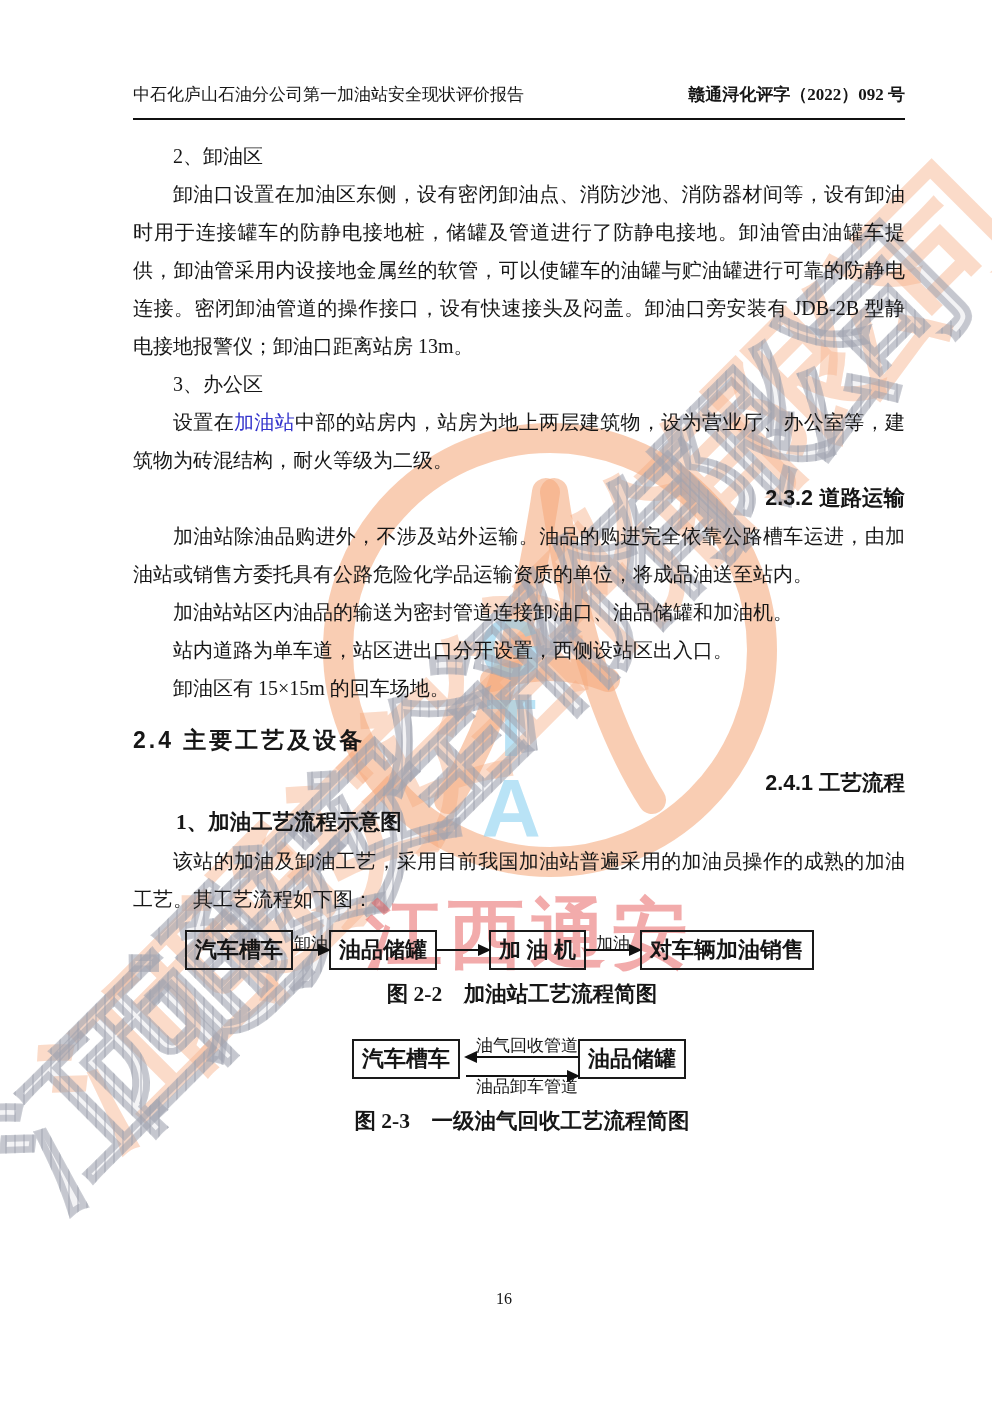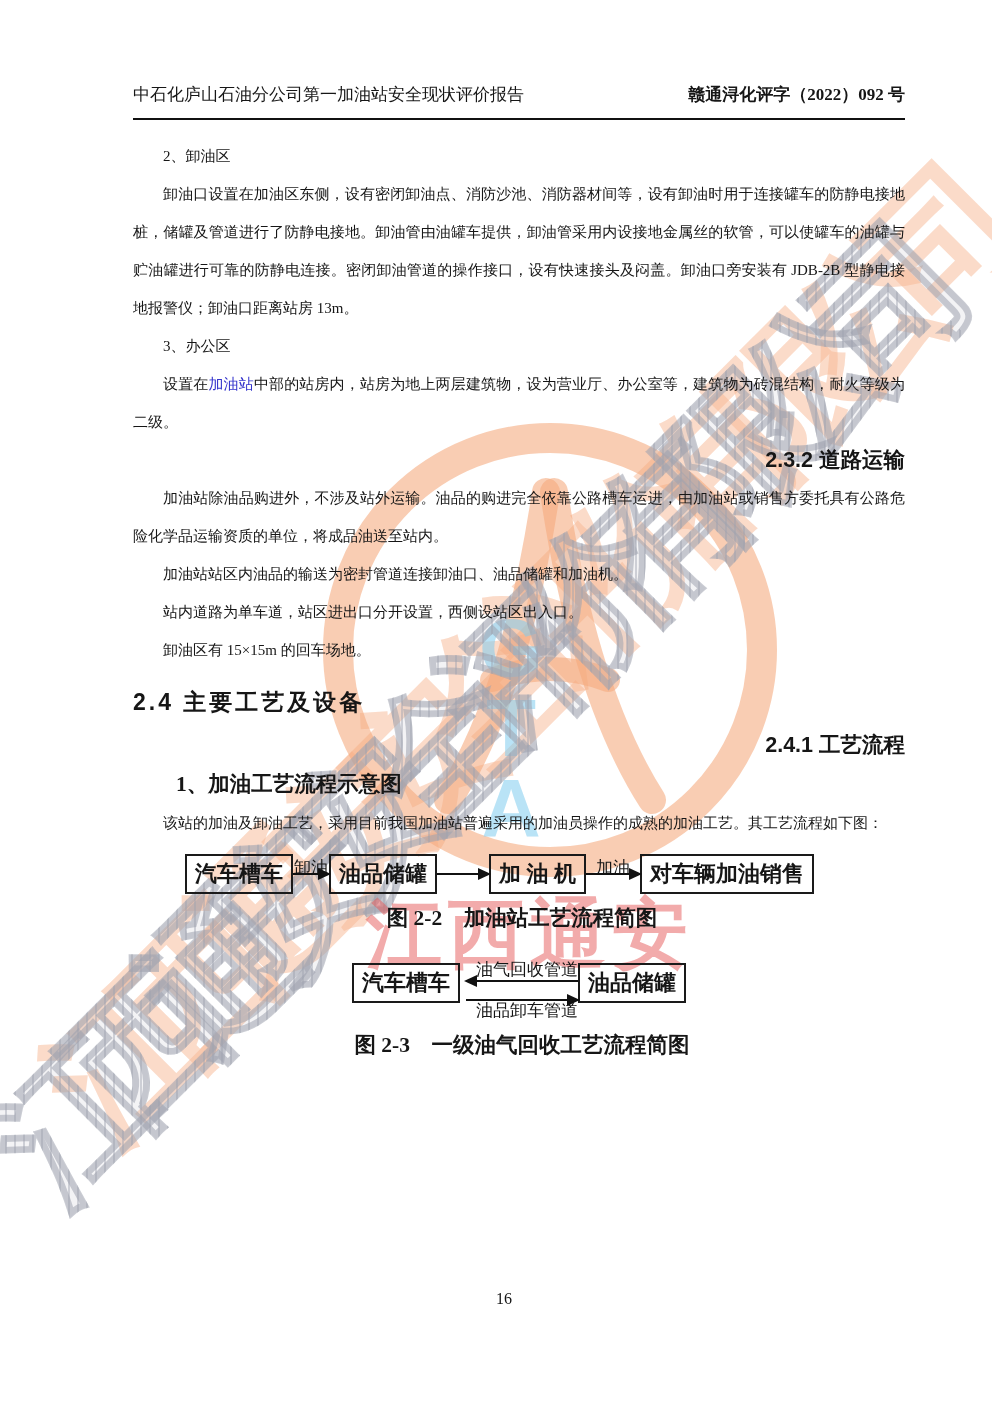--- a/index.html
+++ b/index.html
@@ -53,21 +53,21 @@
     padding:84px 87px 0 133px;
   }
   .hdr{
     display:flex;justify-content:space-between;align-items:flex-end;
     font-size:17px;line-height:22px;
     border-bottom:2px solid #111;
     padding-bottom:12px;
   }
   .hdr .right{font-weight:bold;}
   p.body{
-    margin:0;font-size:15px;line-height:38px;
+    margin:0;font-size:20px;line-height:38px;
     text-align:justify;text-indent:2em;
   }
   p.first{margin-top:17px;}
   .doclink{color:#3333cc;text-decoration:none;cursor:pointer;}
   h3.hei{
     margin:0;font-size:21.5px;line-height:38px;font-weight:bold;
     font-family:'Liberation Sans','DejaVu Sans',sans-serif;
     text-align:right;
   }
   h2.kai{

